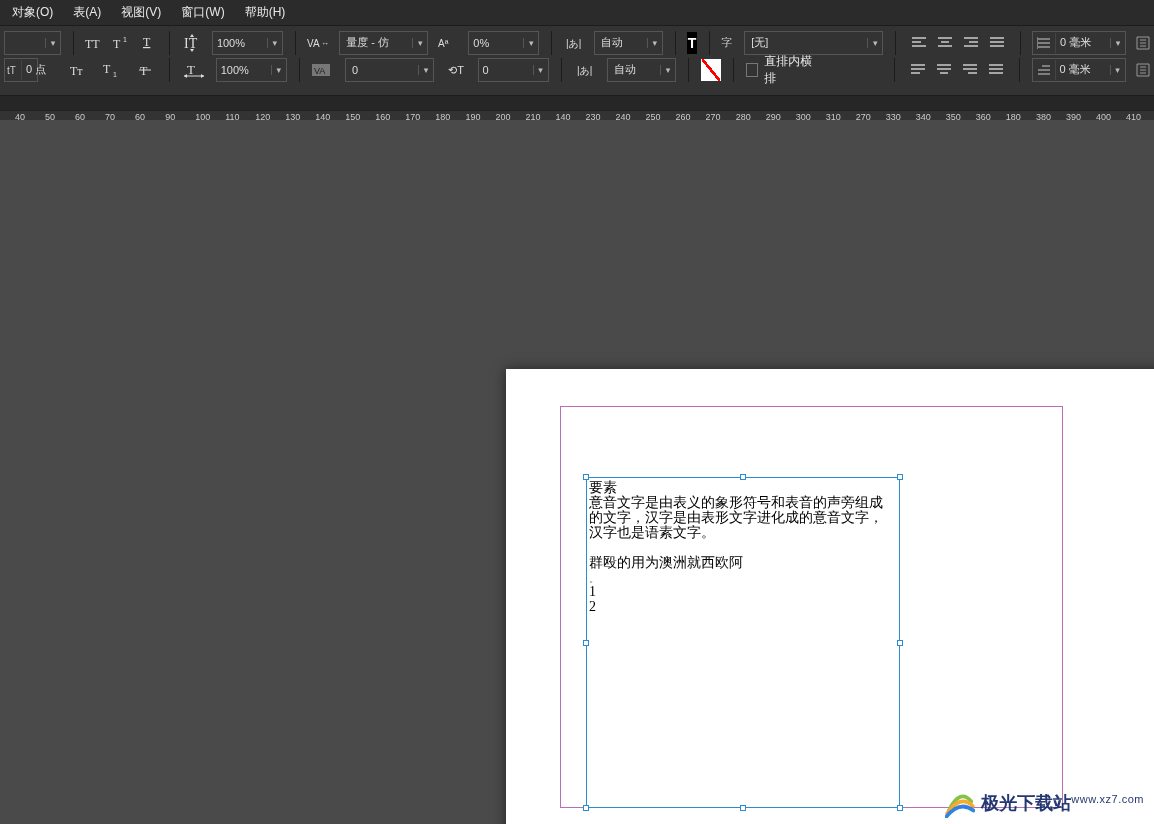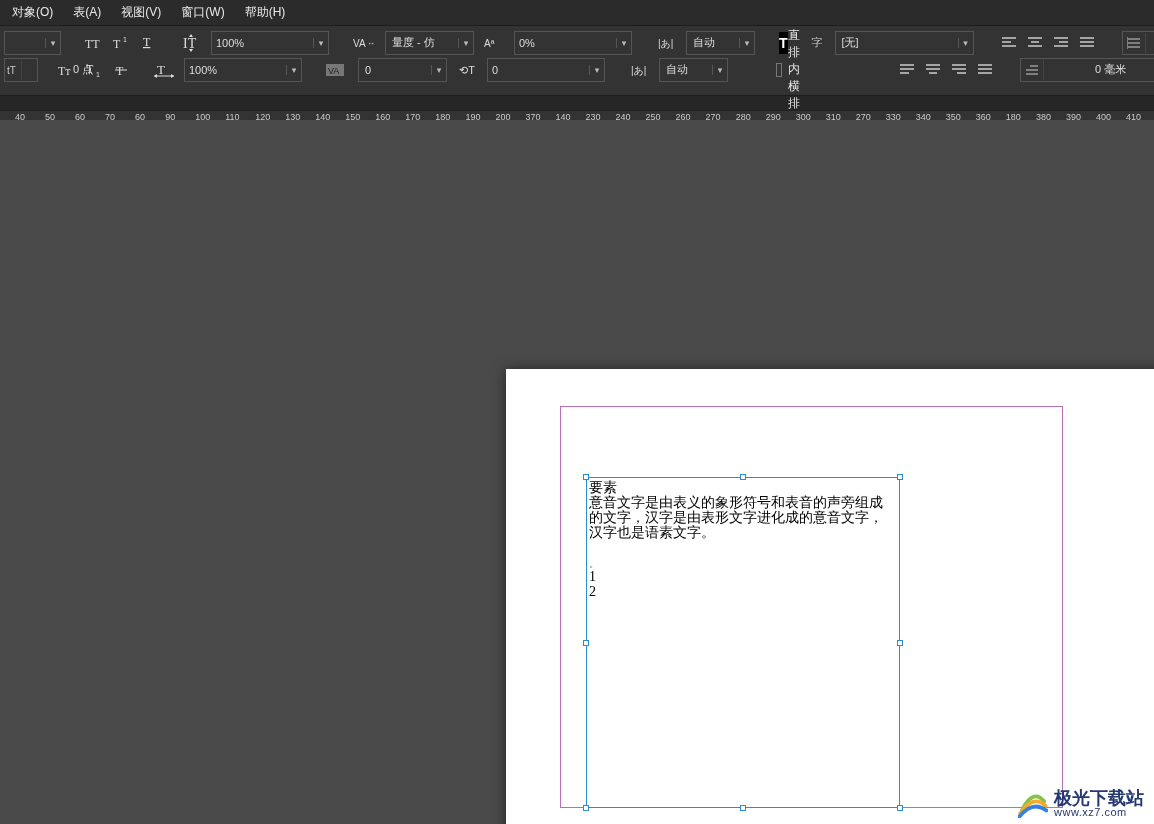--- a/index.html
+++ b/index.html
@@ -224,38 +224,38 @@
     bottom:6px;
     display:flex;
     align-items:center;
     gap:6px;
     opacity:0.95;
   }
   .wm-logo {
     width:30px;height:30px;
   }
   .wm-txt {
-    display:flex;flex-direction:column;line-height:1;
+    display:flex;flex-direction:row;line-height:1;
   }
   .wm-cn{font-size:18px;font-weight:bold;color:#1a2e6b;}
   .wm-en{font-size:11px;color:#1a2e6b;letter-spacing:.5px;}
 
   
   .align-grid {
     display:grid;
     grid-template-columns: repeat(4, 22px);
     column-gap:4px;
   }
   .align-grid .btn { width:22px; height:22px; }
 
   .row2-indent-icon { width:32px; }
 
   .field-box {
     display:flex;align-items:center;
-    border:1px solid #555;height:22px;gap:47px;
+    border:1px solid #555;height:22px;
   }
   .field-box .icon-area{width:22px;height:20px;display:flex;align-items:center;justify-content:center;border-right:1px solid #444;}
   .field-box .val{padding:0 4px;min-width:46px;font-size:11px;color:#ddd;}
   .field-box .caret{width:14px;text-align:center;font-size:9px;color:#bbb;border-left:1px solid #555;}
 
 </style>
 </head>
 <body>
 
 <div class="menubar">
@@ -804,21 +804,21 @@
         <div class="line minor"></div>
       </div>
       <div class="tick" style="left: 511.437px;">
         <div class="line minor"></div>
       </div>
       <div class="tick" style="left: 517.442px;">
         <div class="line minor"></div>
       </div>
       <div class="tick" style="left: 523.447px;">
         <div class="line major"></div>
-        <div class="lbl">370</div>
+        <div class="lbl">210</div>
       </div>
       <div class="tick" style="left: 529.453px;">
         <div class="line minor"></div>
       </div>
       <div class="tick" style="left: 535.458px;">
         <div class="line minor"></div>
       </div>
       <div class="tick" style="left: 541.463px;">
         <div class="line minor"></div>
       </div>
@@ -1160,20 +1160,21 @@
     <div class="handle h-tr"></div>
     <div class="handle h-ml"></div>
     <div class="handle h-mr"></div>
     <div class="handle h-bl"></div>
     <div class="handle h-bm"></div>
     <div class="handle h-br"></div>
     <div class="tf-inner">
       <div><span>要素</span></div>
       <div><span>意音文字是由表义的象形符号和表音的声旁组成的文字，汉字是由表形文字进化成的意音文字，汉字也是语素文字。</span></div>
       <div style="height:15px;"></div>
+      <div><span>群殴的用为澳洲就西欧阿</span></div>
       <div style="height:14px;"><span style="font-size:10px;color:#666">。</span></div>
       <div><span>1</span></div>
       <div><span>2</span></div>
     </div>
   </div>
 
   <div class="watermark">
     <svg class="wm-logo" viewBox="0 0 40 40">
       <path d="M5 30 Q 20 0 35 18" stroke="#7fbf3f" stroke-width="5" fill="none" stroke-linecap="round"></path>
       <path d="M3 34 Q 20 8 37 24" stroke="#f6a623" stroke-width="5" fill="none" stroke-linecap="round"></path>

